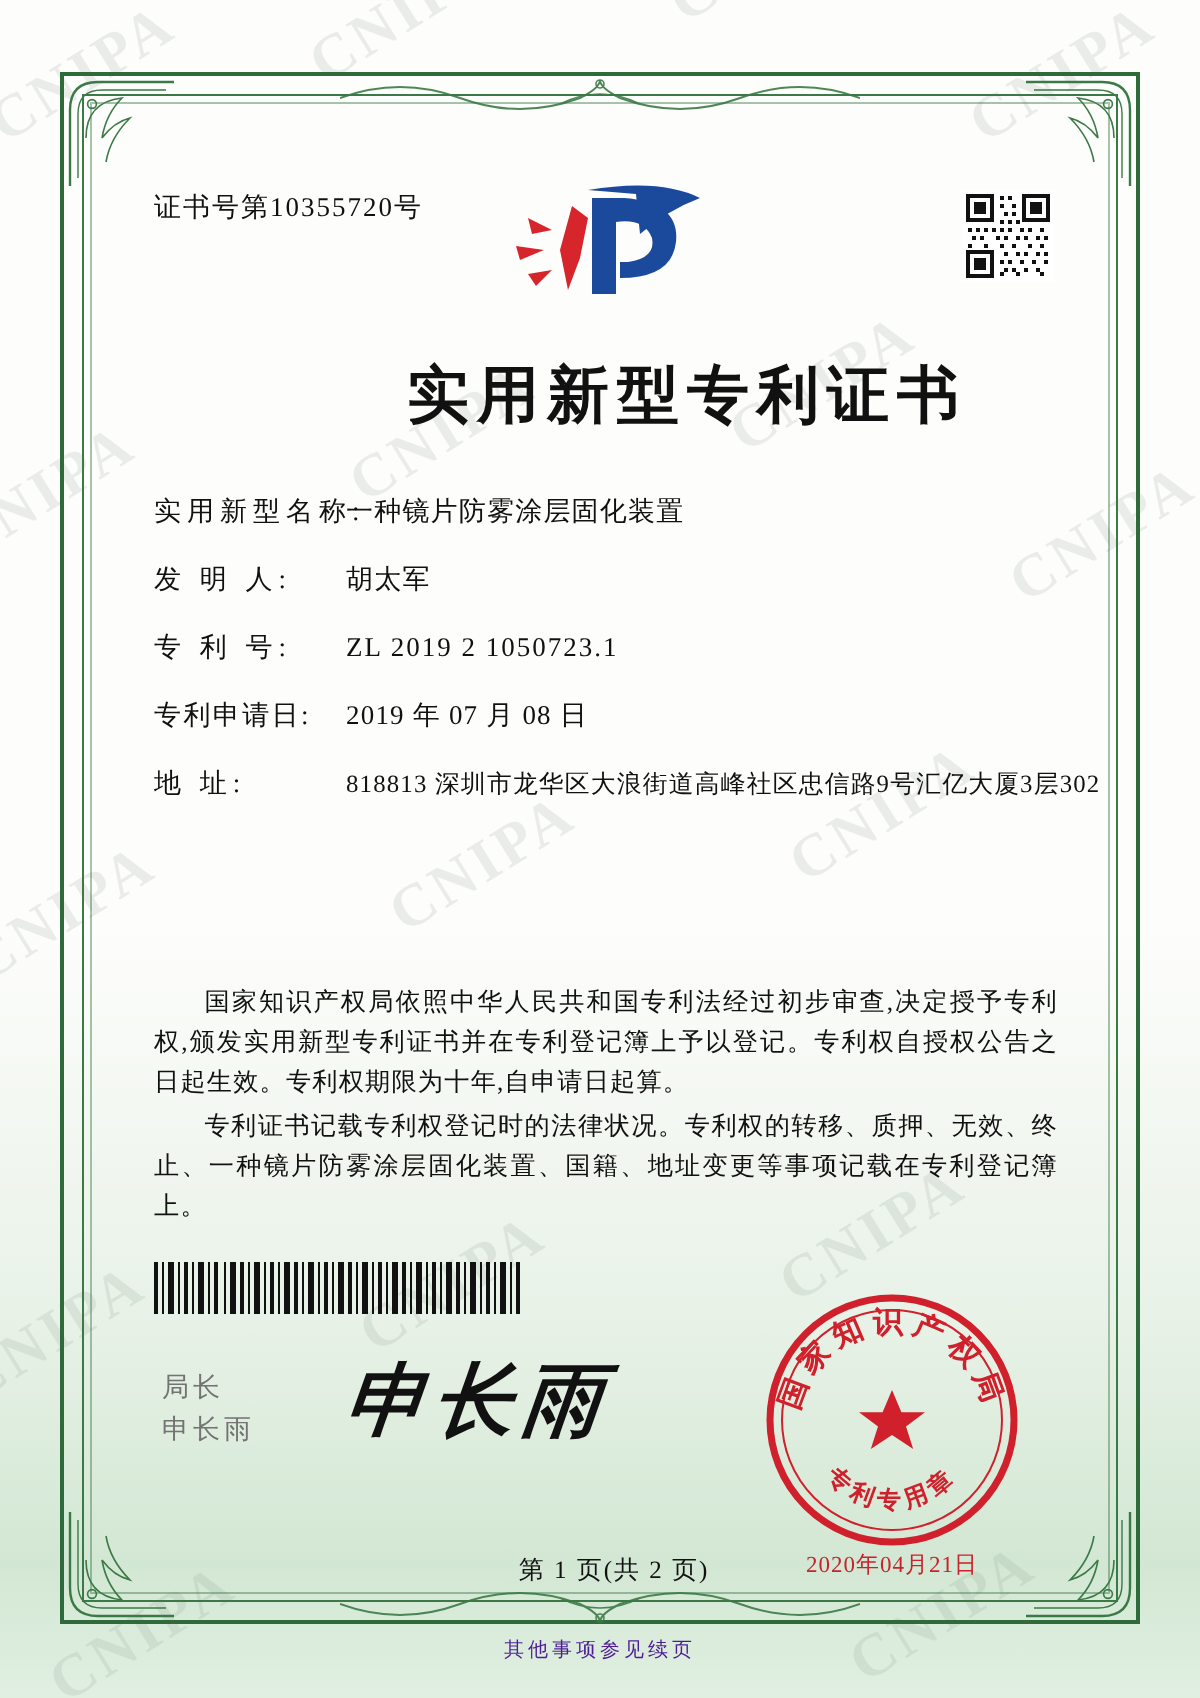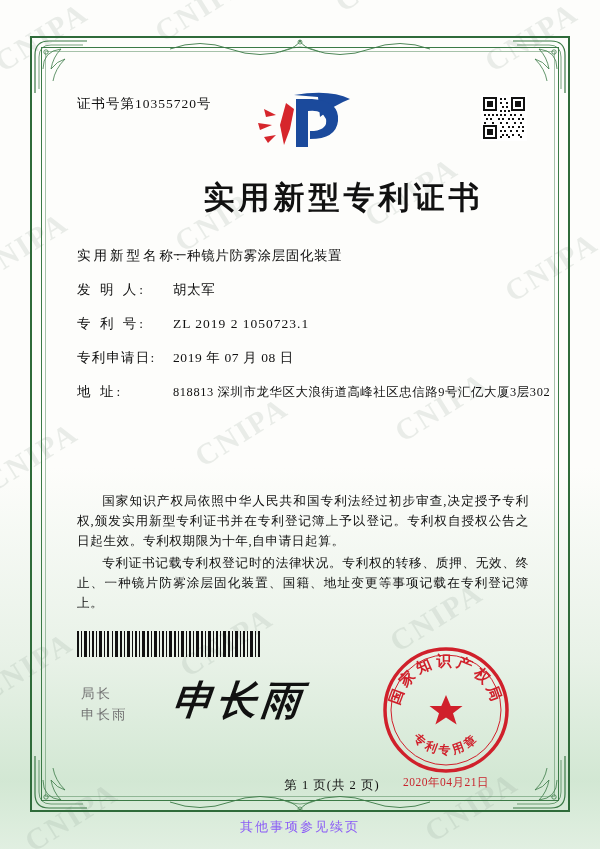--- a/index.html
+++ b/index.html
@@ -243,31 +243,30 @@
 
   .page-no {
     position: absolute;
     left: 0; top: 726px;
     width: 524px;
     text-align: center;
     font-family: "Liberation Serif", serif;
     font-size: 12.5px;
     color: #111;
     letter-spacing: 1px;
-    padding-left: 25px;
   }
 
   .footer-note {
     position: absolute;
     left: 0; top: 818px;
     width: 600px;
     text-align: center;
     font-family: "Liberation Serif", serif;
-    font-size: 13px;
-    color: #8b5cf6;
+    font-size: 10px;
+    color: #4c1d95;
     letter-spacing: 2px;
   }
 </style>
 </head>
 <body>
 
 <div class="page">
 
   <div class="paper-tint"></div>
 

